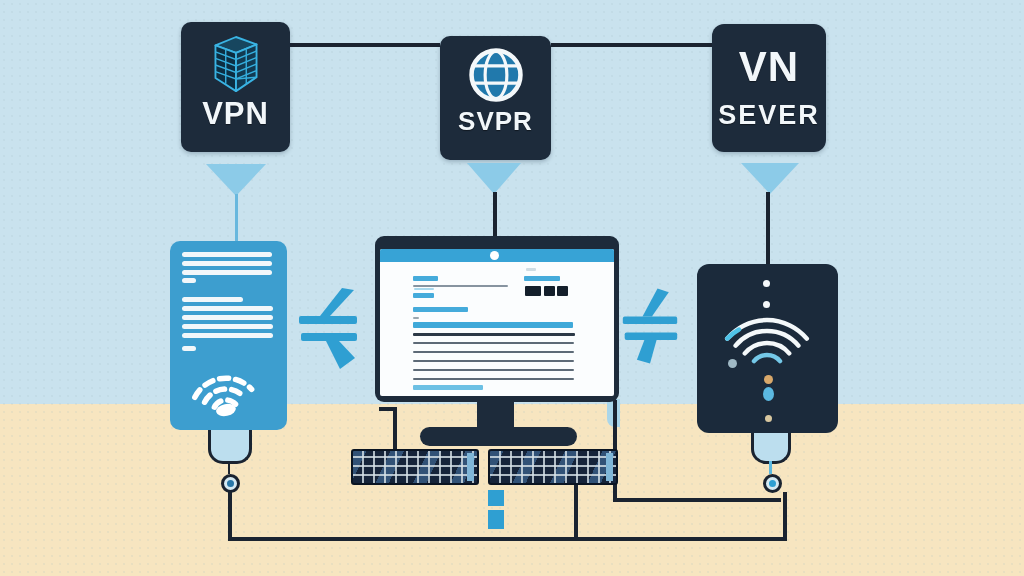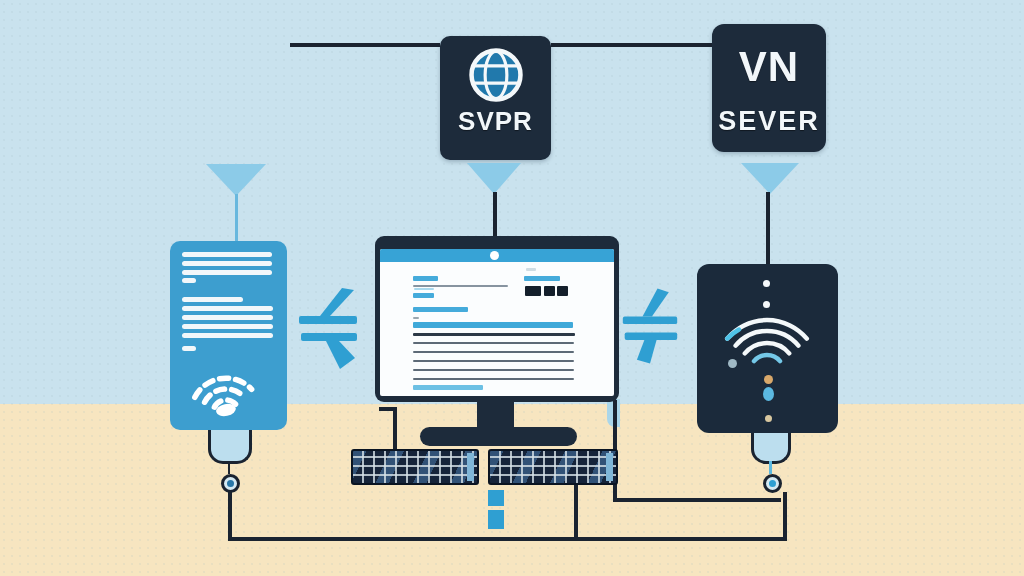--- a/index.html
+++ b/index.html
@@ -16,21 +16,21 @@
   .node{position:absolute;background:var(--node-dark,#1d2b3b);border-radius:10px;
     display:flex;flex-direction:column;align-items:center;box-shadow:0 2px 4px rgba(20,40,60,.25);}
   .box-vpn{left:181px;top:22px;width:109px;height:130px;}
   .box-svpr{left:440px;top:28px;width:111px;height:124px;margin-top:8px;}
   .box-vn{left:712px;top:24px;width:114px;height:128px;border-radius:12px;}
   .node-label{color:var(--bar-white,#f2f7fa);font-weight:800;letter-spacing:1px;
     text-shadow:0 1px 1px rgba(0,0,0,.45);line-height:1;}
   .lbl-vpn{font-size:31px;margin-top:2px;}
   .lbl-svpr{font-size:26px;margin-top:4px;}
   .lbl-vn{font-size:42px;margin-top:22px;}
-  .lbl-sever{font-size:27px;margin-top:20px;letter-spacing:2px;}
+  .lbl-sever{font-size:27px;margin-top:14px;letter-spacing:2px;}
   .hline{position:absolute;top:43px;height:4px;background:var(--line-dark,#1a2330);}
   .hline-1{left:290px;width:150px;}
   .hline-2{left:551px;width:161px;}
   .tri{position:absolute;width:0;height:0;border-left:30px solid transparent;border-right:30px solid transparent;
     border-top:32px solid var(--light-blue,#8ccbe8);}
   .tri-1{left:206px;top:164px;}
   .tri-2{left:467px;top:163px;border-left-width:27px;border-right-width:27px;border-top-width:31px;}
   .tri-3{left:741px;top:163px;border-left-width:29px;border-right-width:29px;border-top-width:31px;}
   .stem{position:absolute;background:var(--line-dark,#1a2330);}
   .stem-1{left:235px;top:194px;width:3px;height:48px;background:#69b8de;}
@@ -115,20 +115,39 @@
 <body>
 
 <div class="scene">
 
   <div class="floor"></div>
   <div class="texture"></div>
 
   <div class="hline hline-1"></div>
   <div class="hline hline-2"></div>
 
+  <div class="node box-vpn">
+    <svg width="56" height="62" viewBox="0 0 60 66" style="margin-top:12px">
+      <g stroke="#3ab4e4" stroke-width="2" stroke-linejoin="round">
+        <polygon points="30,3 52,11 30,20 8,12" fill="#17465f"></polygon>
+        <polygon points="8,12 8,47 30,61 30,20" fill="#0d2e42"></polygon>
+        <polygon points="52,11 52,46 30,61 30,20" fill="#123a52"></polygon>
+      </g>
+      <g stroke="#35aede" stroke-width="1.5" fill="none">
+        <path d="M8,19 L30,27 L52,18"></path>
+        <path d="M8,26 L30,34 L52,25"></path>
+        <path d="M8,33 L30,41 L52,32"></path>
+        <path d="M8,40 L30,48 L52,39"></path>
+        <path d="M30,48 L52,46"></path>
+        <path d="M19,16 L19,53"></path>
+        <path d="M41,16 L41,54"></path>
+      </g>
+    </svg>
+    <div class="node-label lbl-vpn">VPN</div>
+  </div>
 
   <div class="node box-svpr">
     <svg width="58" height="58" viewBox="0 0 64 64" style="margin-top:10px">
       <circle cx="32" cy="32" r="27" fill="#2179ac" stroke="#f4f8fa" stroke-width="5"></circle>
       <ellipse cx="32" cy="32" rx="12" ry="26" fill="none" stroke="#f4f8fa" stroke-width="3.5"></ellipse>
       <path d="M7.5,22 H56.5 M7,41 H57" stroke="#f4f8fa" stroke-width="3.5" stroke-linecap="round"></path>
     </svg>
     <div class="node-label lbl-svpr">SVPR</div>
   </div>
 

